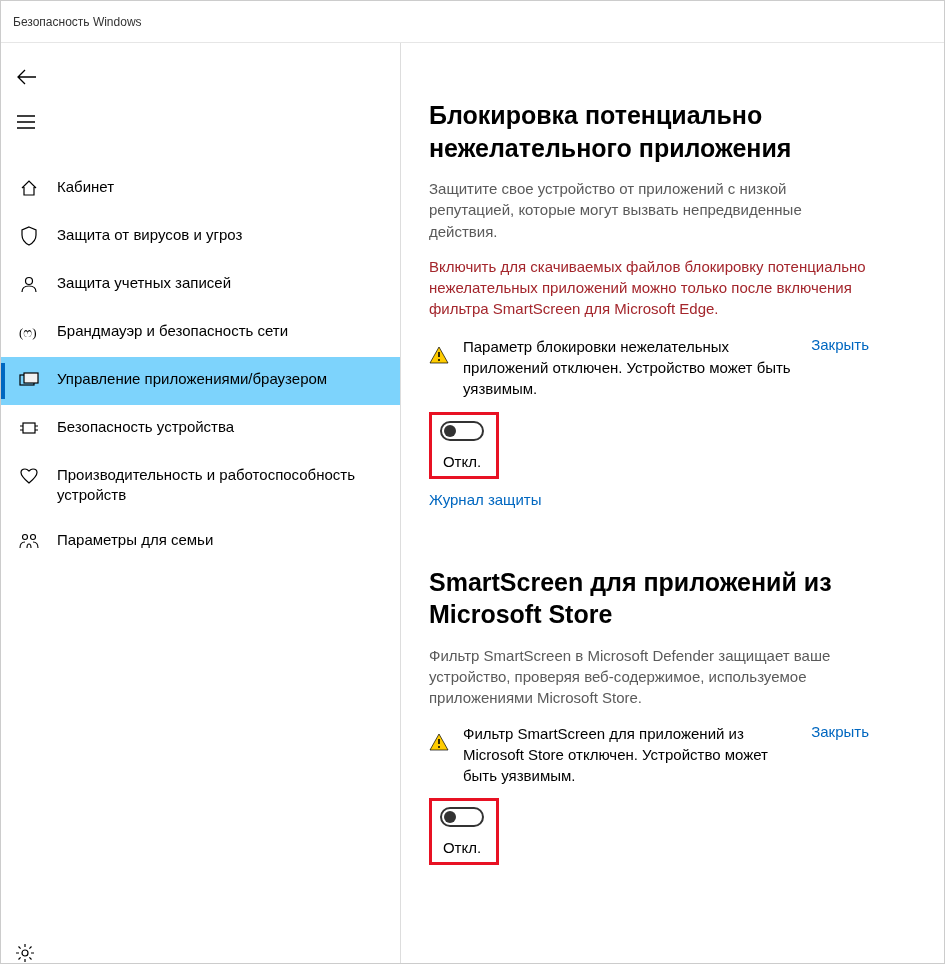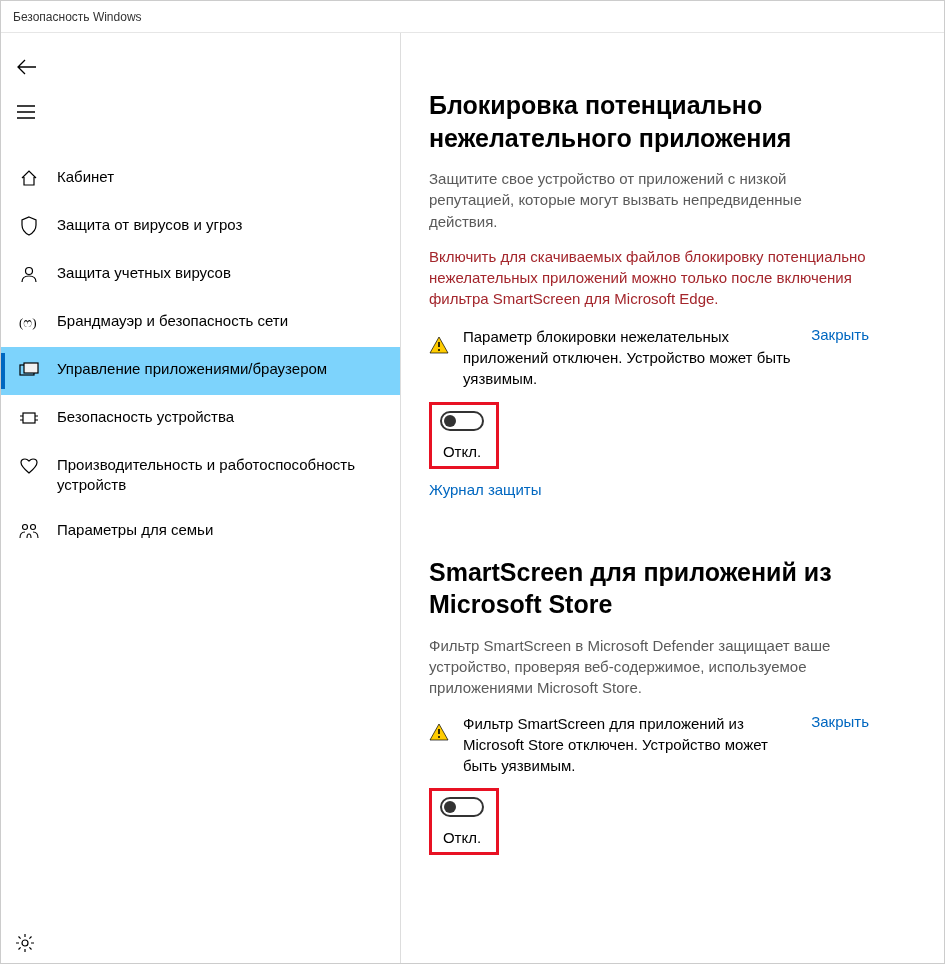--- a/index.html
+++ b/index.html
@@ -8,21 +8,21 @@
     font-size: 14px;
     color: #000;
     background: #fff;
     width: 945px;
     height: 964px;
     overflow: hidden;
     border: 1px solid #ccc;
     position: relative;
   }
   .titlebar {
-    height: 32px;
+    height: 42px;
     display: flex;
     align-items: center;
     padding: 0 12px;
     border-bottom: 1px solid #e6e6e6;
     font-size: 12px;
     color: #333;
   }
   .layout {
     display: flex;
     height: calc(100% - 30px);
@@ -205,21 +205,21 @@
         <span class="nav-label">Защита от вирусов и угроз</span>
       </li>
 
       <li class="nav-item">
         <span class="nav-icon">
           <svg width="18" height="18" viewBox="0 0 18 18">
               <circle cx="9" cy="6" r="3.5" stroke="#000" stroke-width="1.2" fill="none"></circle>
               <path d="M2 17 C2 13 5 11 9 11 C13 11 16 13 16 17" stroke="#000" stroke-width="1.2" fill="none"></path>
             </svg>
         </span>
-        <span class="nav-label">Защита учетных вирусов</span>
+        <span class="nav-label">Защита учетных записей</span>
       </li>
 
       <li class="nav-item">
         <span class="nav-icon">
           <svg width="20" height="16" viewBox="0 0 20 16">
               <text x="0" y="13" font-size="13" font-family="Segoe UI">(ෆ)</text>
             </svg>
         </span>
         <span class="nav-label">Брандмауэр и безопасность сети</span>
       </li>

